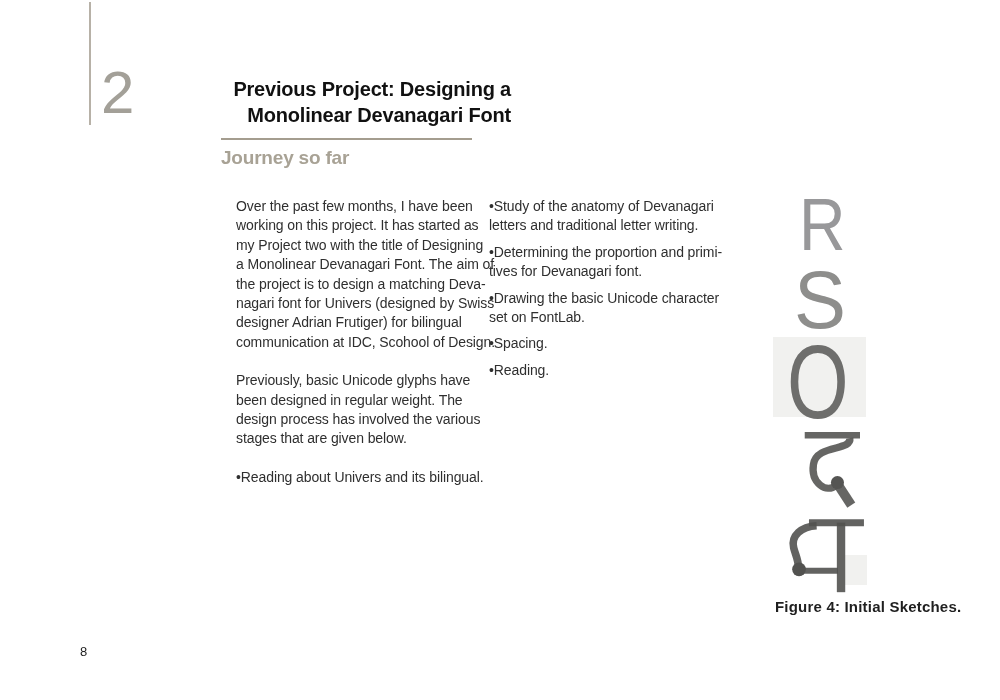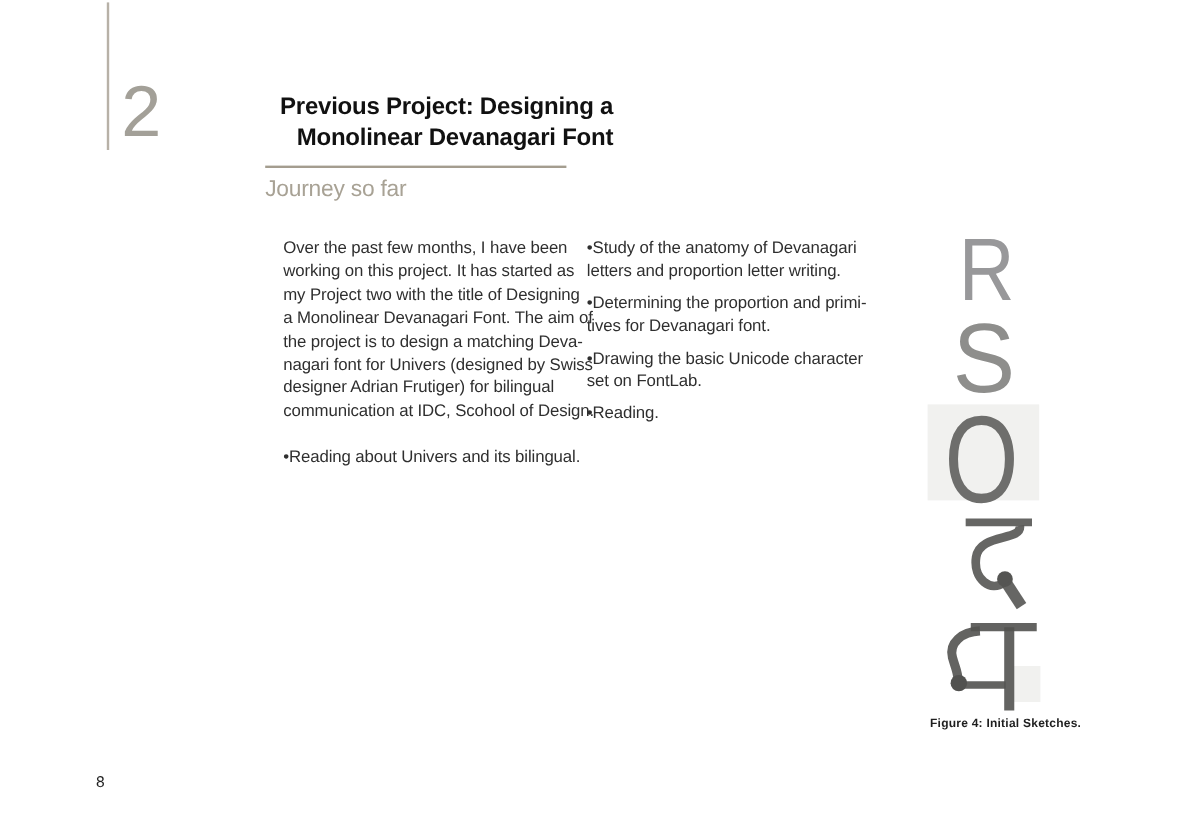--- a/index.html
+++ b/index.html
@@ -15,21 +15,21 @@
   }
   
   .page-title{
     position:absolute;left:221px;top:76px;margin:0;width:290px;
     font-size:20px;line-height:26px;font-weight:bold;color:#111111;
     white-space:pre-line;letter-spacing:-0.2px;text-align:right;
   }
   .title-rule{position:absolute;left:221px;top:138px;width:251px;height:2px;background:#a49d8f;}
   .page-subtitle{
     position:absolute;left:221px;top:147px;margin:0;
-    font-size:19px;font-weight:normal;color:#a8a295;letter-spacing:-0.2px;
+    font-size:19px;font-weight:bold;color:#a8a295;letter-spacing:-0.2px;
   }
   
   .col{position:absolute;top:197px;font-size:14px;line-height:19.4px;color:#2f2f2f;letter-spacing:-0.1px;}
   .col-left{left:236px;width:276px;}
   .col-right{left:489px;width:278px;}
   .para{white-space:pre;margin:0 0 19px 0;}
   .bullet-list{margin-top:15px;}
   .col-right .bullet-list{margin-top:0;}
   .bullet{margin:0 0 9px 0;}
   .col-right .bullet{margin-bottom:7px;}
@@ -44,21 +44,21 @@
     transform-origin:left top;user-select:none;
   }
   .letter-r{left:799px;top:188px;font-size:74px;color:#98989a;transform:scaleX(0.87);}
   .letter-s{left:794px;top:259px;font-size:82px;color:#8e8e8c;transform:scaleX(0.95);}
   .letter-o{left:787px;top:331px;font-size:103px;color:#6e6e6c;transform:scaleX(0.77);}
   .sketch-svg{position:absolute;}
   .svg-da{left:791px;top:428px;}
   .svg-bha{left:783px;top:514px;}
   .figure-caption{
     position:absolute;left:775px;top:598px;margin:0;
-    font-size:10px;font-weight:bold;color:#1f1f1f;letter-spacing:0.2px;
+    font-size:15px;font-weight:bold;color:#1f1f1f;letter-spacing:0.2px;
   }
   
   .page-number{position:absolute;left:80px;top:644px;font-size:13px;color:#1f1f1f;}
 </style>
 </head>
 <body>
 
 <div class="page">
 
   <div class="chapter-rule"></div>
@@ -71,33 +71,38 @@
 
   <div class="col col-left">
     <p class="para">Over the past few months, I have been
 working on this project. It has started as
 my Project two with the title of Designing
 a Monolinear Devanagari Font. The aim of
 the project is to design a matching Deva-
 nagari font for Univers (designed by Swiss
 designer Adrian Frutiger) for bilingual
 communication at IDC, Scohool of Design.</p>
+    <p class="para">Previously, basic Unicode glyphs have
+been designed in regular weight. The
+design process has involved the various
+stages that are given below.</p>
     <div class="bullet-list">
       <div class="bullet"><span class="btext">Reading about Univers and its bilingual.</span></div>
     </div>
   </div>
 
   <div class="col col-right">
     <div class="bullet-list">
       <div class="bullet"><span class="btext">Study of the anatomy of Devanagari
-letters and proportion letter writing.</span></div>
+letters and traditional letter writing.</span></div>
       <div class="bullet"><span class="btext">Determining the proportion and primi-
 tives for Devanagari font.</span></div>
       <div class="bullet"><span class="btext">Drawing the basic Unicode character
 set on FontLab.</span></div>
+      <div class="bullet"><span class="btext">Spacing.</span></div>
       <div class="bullet"><span class="btext">Reading.</span></div>
     </div>
   </div>
 
   <div class="paper-patch patch-o"></div>
   <div class="paper-patch patch-bha"></div>
 
   <div class="sketch-letter letter-r">R</div>
   <div class="sketch-letter letter-s">S</div>
   <div class="sketch-letter letter-o">O</div>

